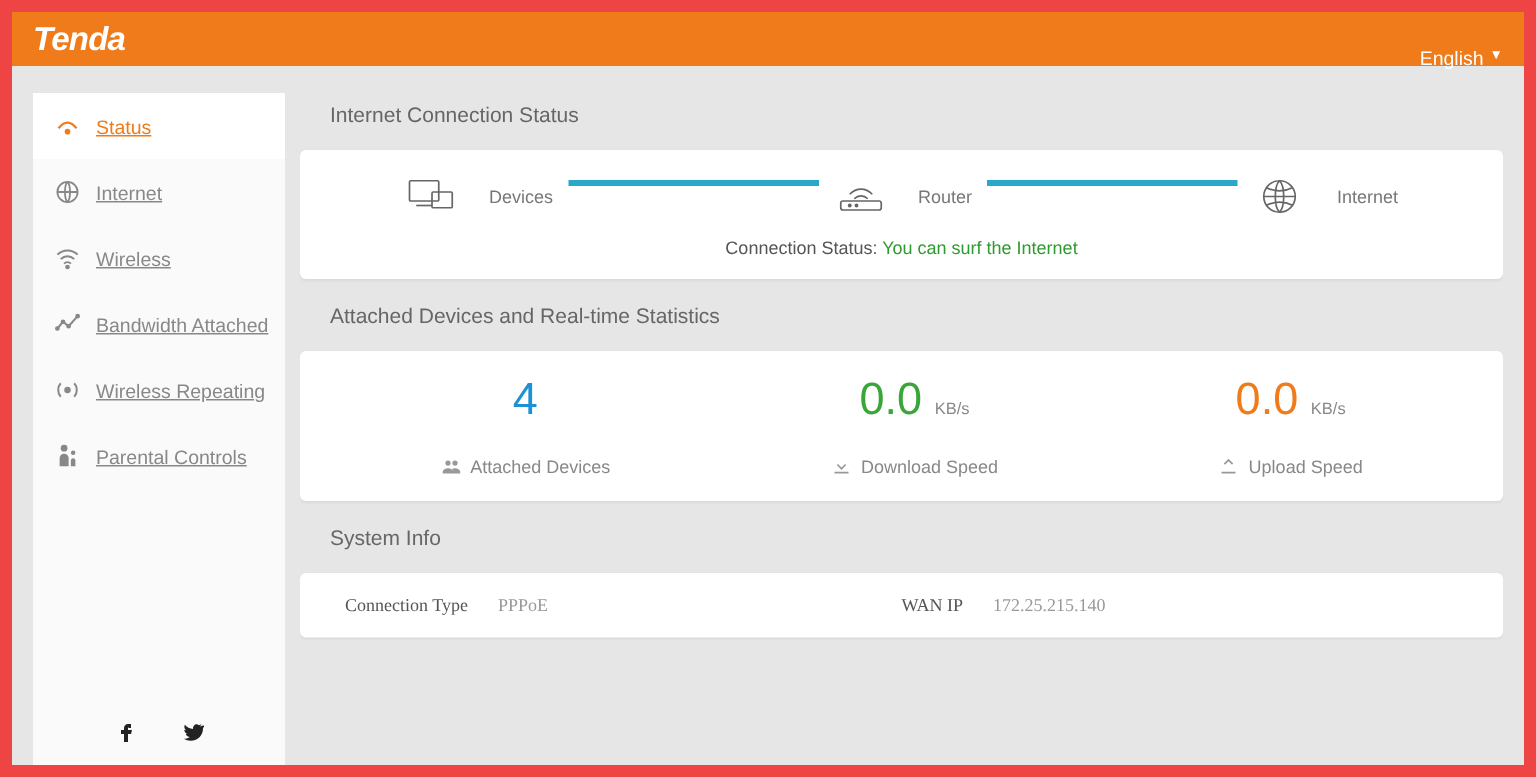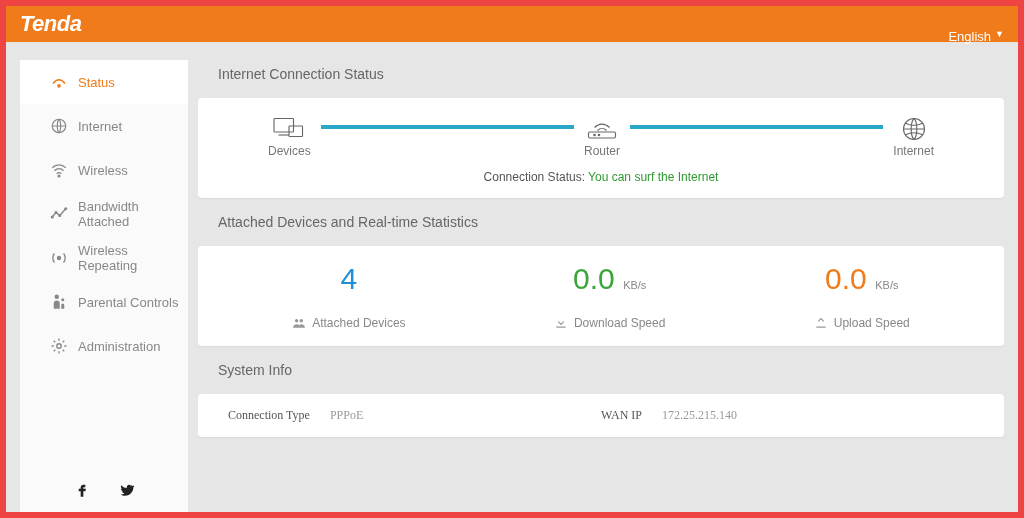--- a/index.html
+++ b/index.html
@@ -1,36 +1,36 @@
 <!DOCTYPE html>
 <html><head>
 <meta charset="utf-8">
 <style>
   * { box-sizing: border-box; margin: 0; padding: 0; }
   body { font-family: Arial, Helvetica, sans-serif; background: #fff; width: 1024px; height: 518px; overflow: hidden; }
-  .frame { width: 1024px; height: 518px; border: 6px solid #ef4444; position: relative; background: #4d7c0f; }
+  .frame { width: 1024px; height: 518px; border: 8px solid #ef4444; position: relative; background: #4d7c0f; }
   .topbar { height: 36px; background: #ef7b1a; display: flex; align-items: center; justify-content: space-between; padding: 0 14px; }
   .brand { color: #fff; font-size: 22px; font-weight: bold; font-style: italic; letter-spacing: -0.5px; }
   .lang { color: #fff; font-size: 13px; cursor: pointer; display: flex; gap: 4px; margin-top: 24px; }
   .lang .caret { font-size: 9px; }
   .layout { display: flex; height: calc(100% - 36px); padding: 18px 14px 0 14px; gap: 10px; background: #e6e6e6; }
   .sidebar { width: 168px; background: #fafafa; display: flex; flex-direction: column; }
   .nav { flex: 1; }
-  .nav-item { height: 44px; display: flex; align-items: center; padding-left: 30px; font-size: 13px; color: #888; cursor: pointer; gap: 10px; border-bottom: 0; }
+  .nav-item { height: 44px; display: flex; align-items: center; padding-left: 14px; font-size: 13px; color: #888; cursor: pointer; gap: 10px; border-bottom: 0; text-decoration: underline; }
   .nav-item.active { color: #ef7b1a; background: #fff; }
   .nav-item .nicon { width: 18px; height: 18px; display: flex; align-items: center; justify-content: center; color: inherit; }
   .nav-item .nicon svg { width: 18px; height: 18px; }
   .social { height: 40px; display: flex; align-items: center; justify-content: center; gap: 28px; }
   .social svg { width: 16px; height: 16px; fill: #222; }
   .content { flex: 1; display: flex; flex-direction: column; gap: 10px; overflow: hidden; }
   .section-title { font-size: 14px; color: #666; padding: 6px 20px 6px 20px; }
   .card { background: #fff; border-radius: 4px; box-shadow: 0 1px 2px rgba(0,0,0,0.06); }
   .conn-card { padding: 16px 20px 14px 20px; }
   .conn-row { display: flex; align-items: center; justify-content: space-between; padding: 0 50px 8px 50px; }
-  .conn-node { display: flex; flex-direction: column; align-items: center; gap: 0; color: #777; font-size: 12px; }
+  .conn-node { display: flex; flex-direction: row; align-items: center; gap: 20px; color: #777; font-size: 12px; }
   .conn-node svg { width: 36px; height: 30px; stroke: #666; fill: none; stroke-width: 1.5; }
   .conn-line { flex: 1; height: 4px; border-top: 2px solid #2aa8c9; border-bottom: 2px solid #2aa8c9; margin: 0 10px 18px 10px; }
   .conn-status { text-align: center; font-size: 12px; color: #555; margin-top: 4px; }
   .conn-status .ok { color: #2e9b2e; }
   .stats-card { padding: 16px 20px 16px 20px; }
   .stats-row { display: flex; justify-content: space-around; }
   .stat { text-align: center; }
   .stat .big { font-size: 30px; font-weight: 300; }
   .stat .big.blue { color: #1e90d6; }
   .stat .big.green { color: #3aa63a; }
@@ -123,29 +123,20 @@
                 <circle cx="9" cy="5" r="3"></circle>
                 <path d="M5 21v-7a4 4 0 0 1 8 0v7"></path>
                 <circle cx="17" cy="9" r="2"></circle>
                 <path d="M15 21v-5a2 2 0 0 1 4 0v5"></path>
               </svg>
           </span>
           <span>Parental Controls</span>
         </div>
 
 
-        <div class="nav-item">
-          <span class="nicon">
-            <svg viewBox="0 0 24 24" fill="none" stroke="currentColor" stroke-width="1.8">
-                <circle cx="12" cy="12" r="3"></circle>
-                <path d="M12 2v3M12 19v3M2 12h3M19 12h3M5 5l2 2M17 17l2 2M19 5l-2 2M7 17l-2 2"></path>
-              </svg>
-          </span>
-          <span>Administration</span>
-        </div>
       </div>
 
       <div class="social">
         <span>
           <svg viewBox="0 0 24 24">
               <path d="M14 8h3V4h-3c-2.2 0-4 1.8-4 4v2H7v4h3v8h4v-8h3l1-4h-4V8c0-.6.4-1 1-1z"></path>
             </svg>
         </span>
         <span>
           <svg viewBox="0 0 24 24">

